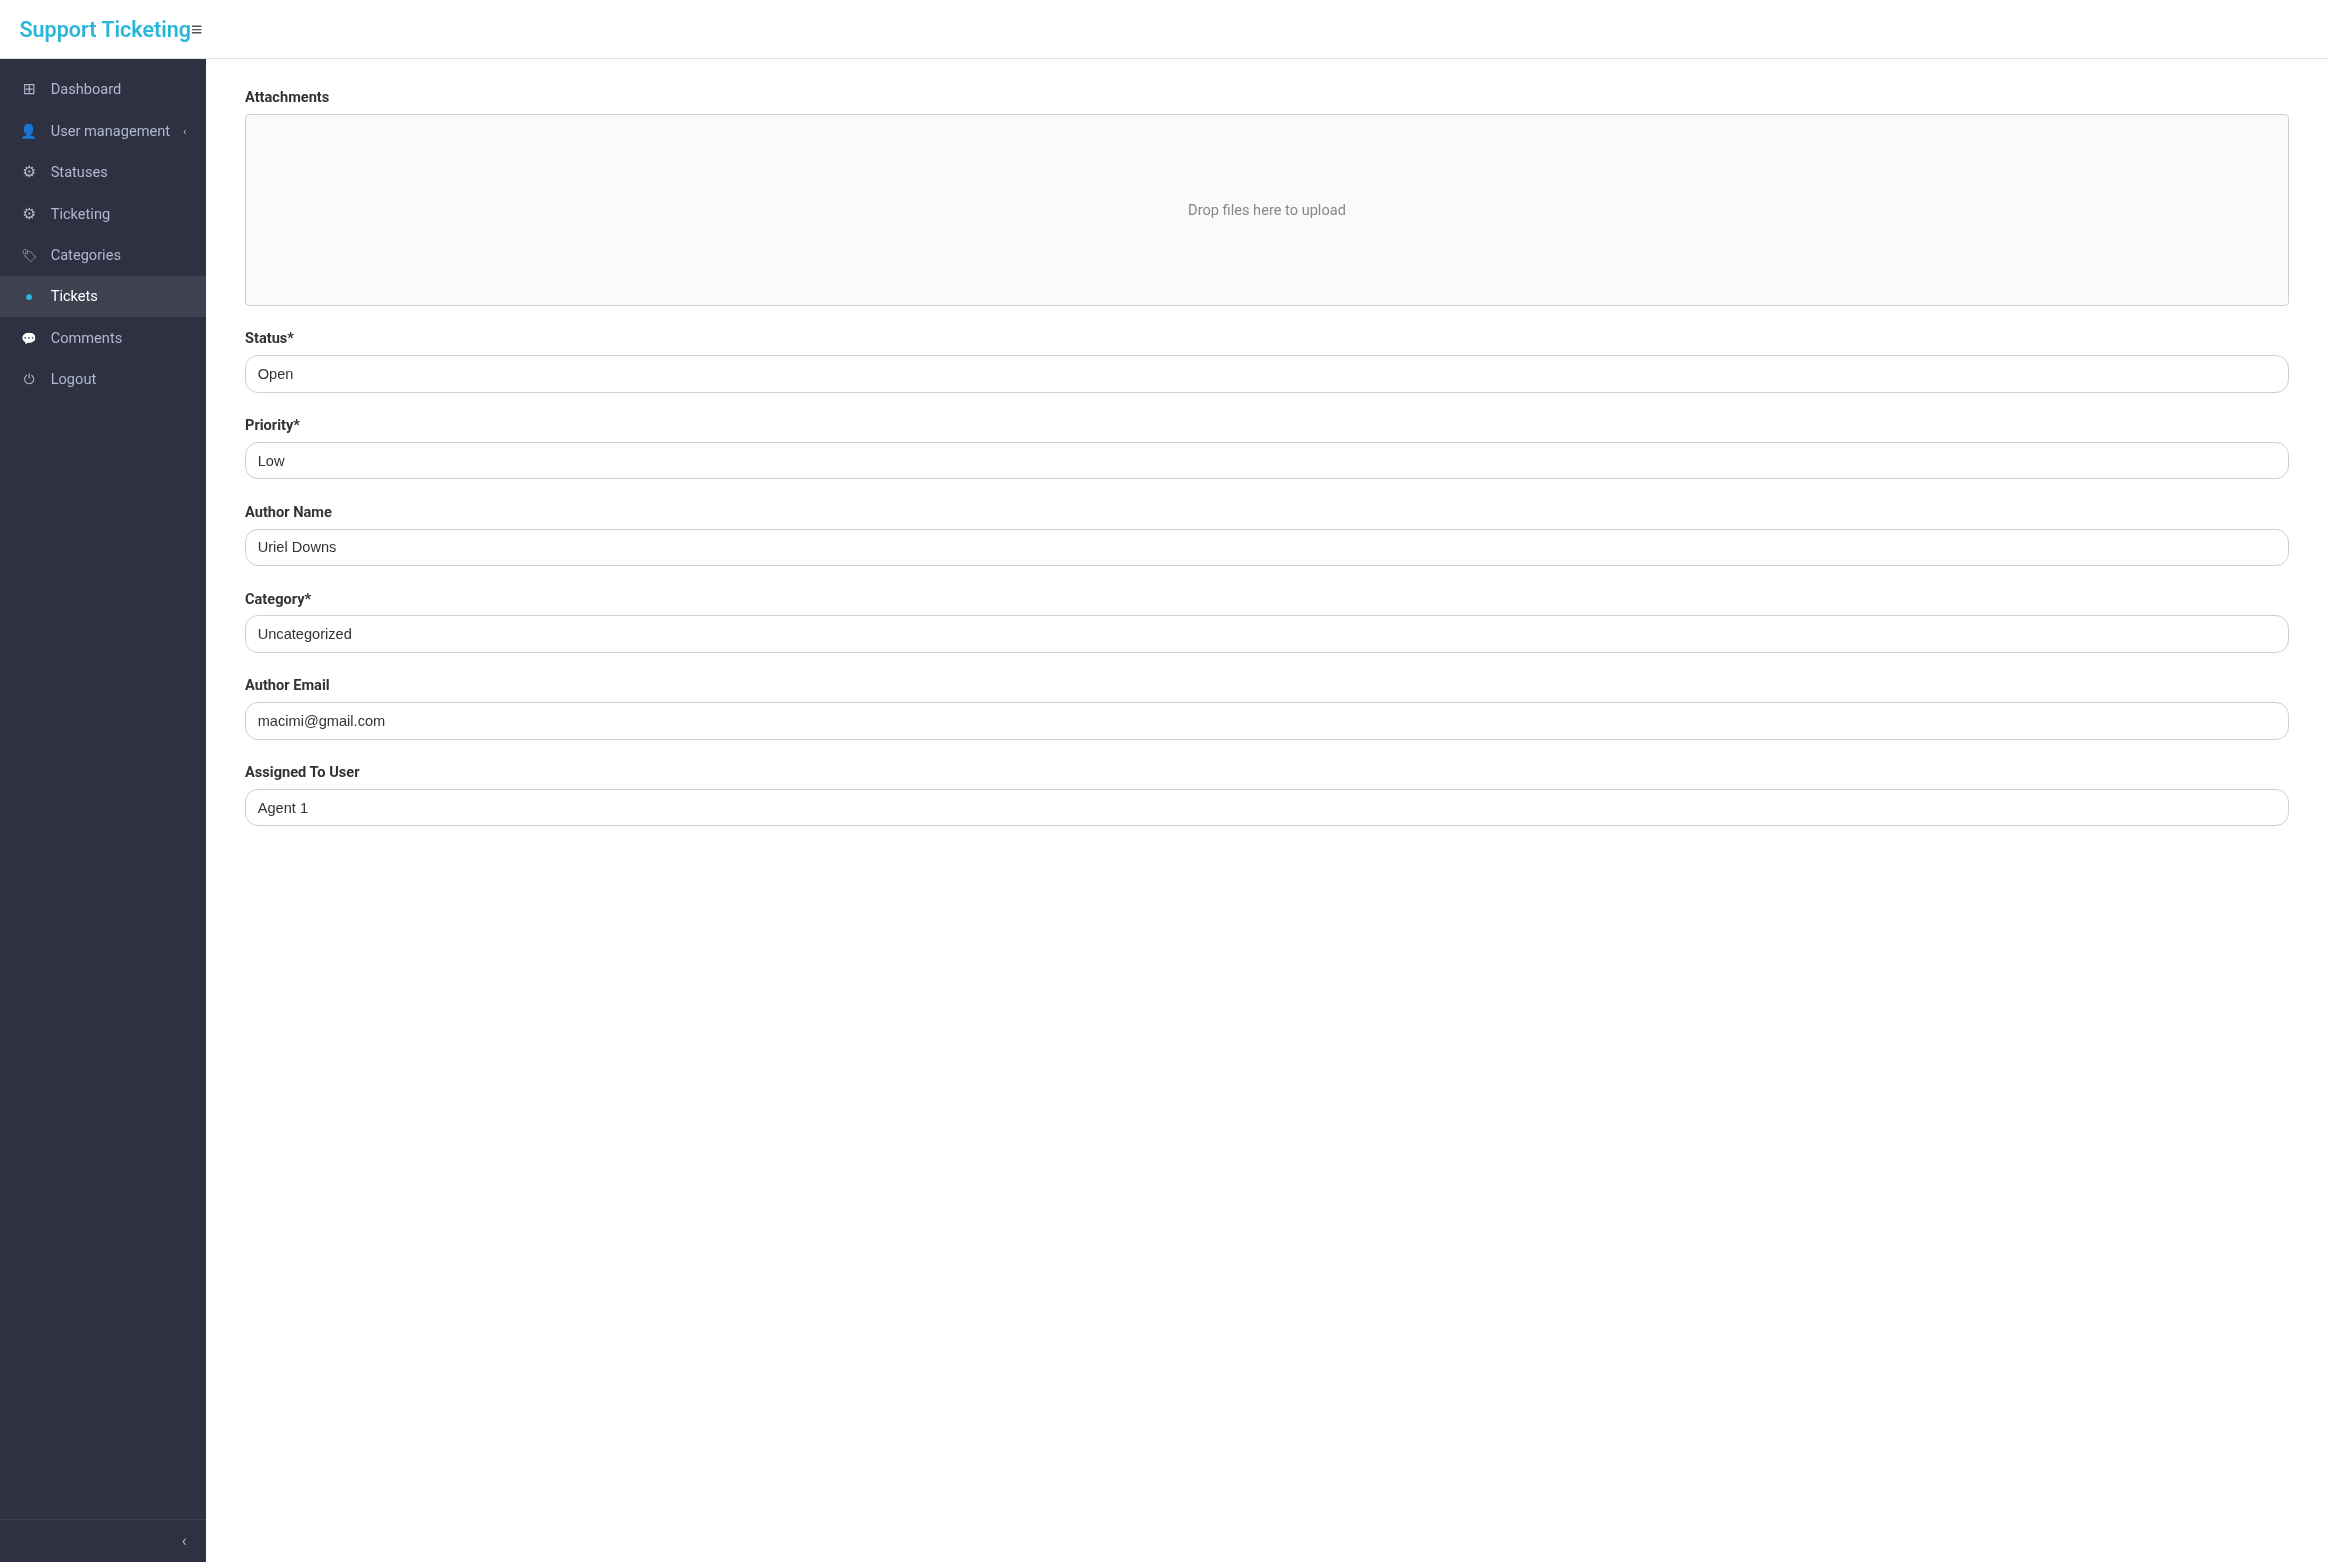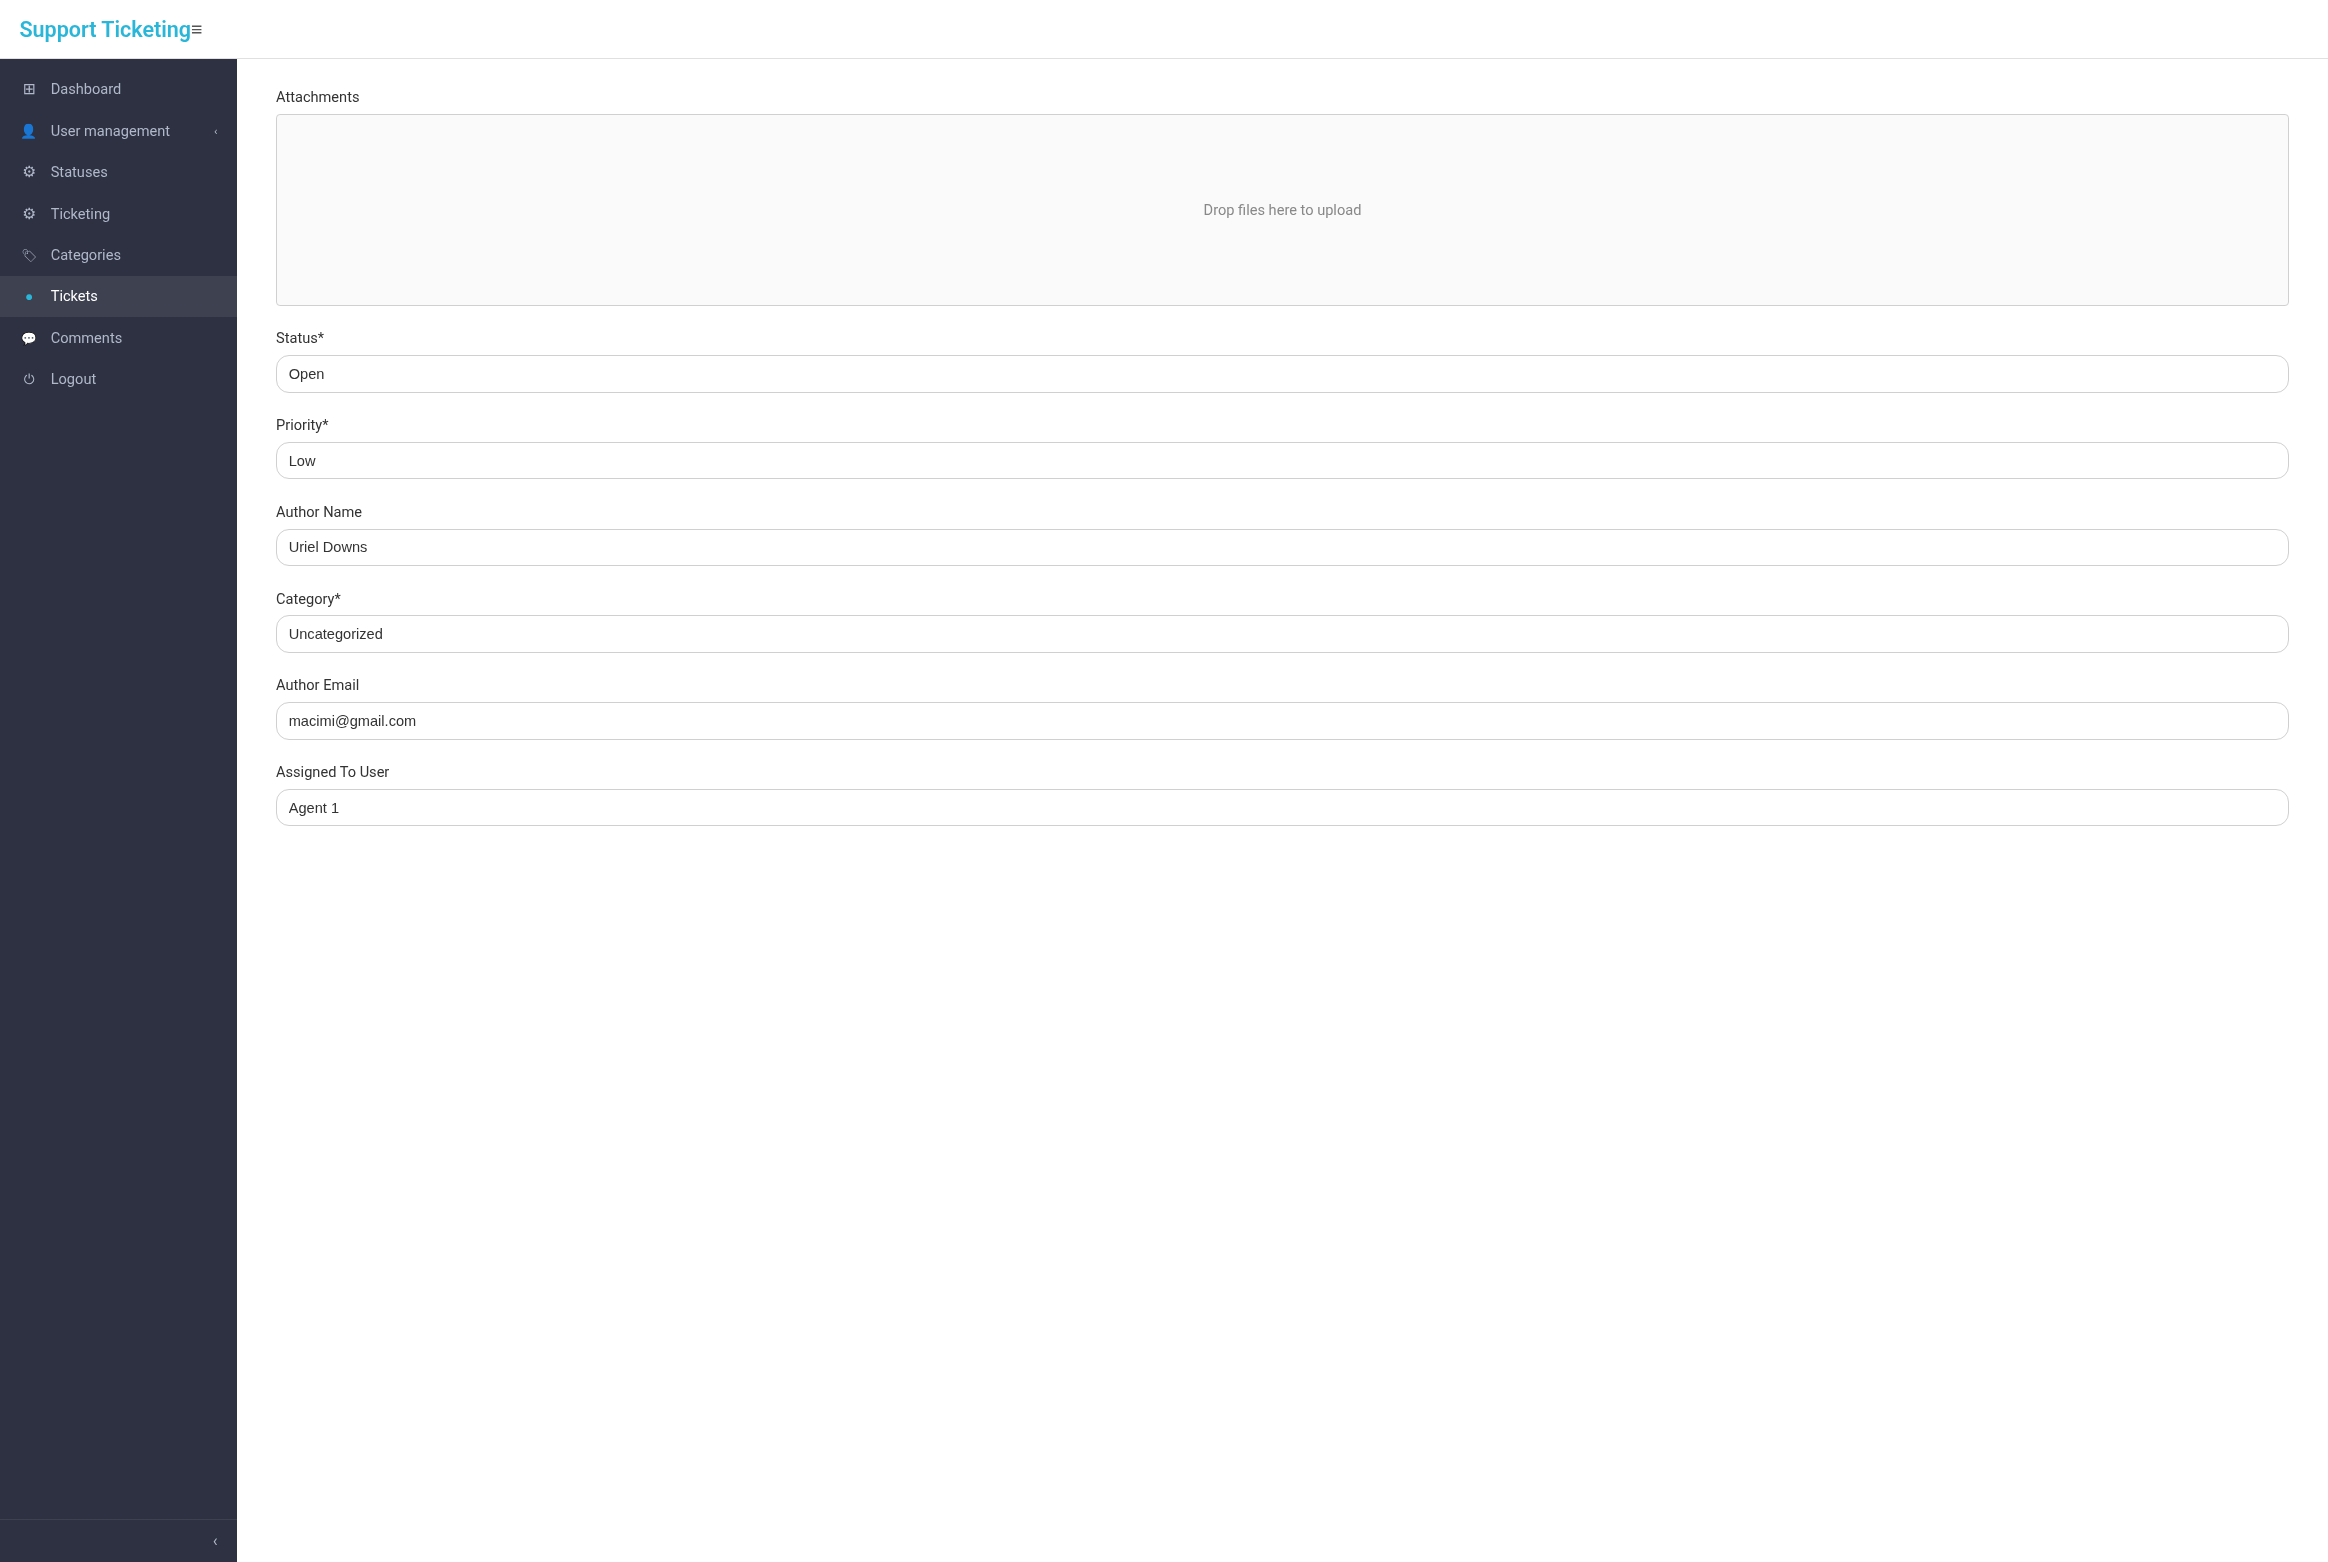--- a/index.html
+++ b/index.html
@@ -44,21 +44,21 @@
 
     
     .main-layout {
       display: flex;
       flex: 1;
       overflow: hidden;
     }
 
     
     .sidebar {
-      width: 237px;
+      width: 206px;
       background: #2d3142;
       flex-shrink: 0;
       display: flex;
       flex-direction: column;
       height: 100%;
       position: relative;
     }
 
     .sidebar-nav {
       flex: 1;
@@ -115,21 +115,21 @@
       padding: 29px 39px;
     }
 
     
     .form-section {
       margin-bottom: 23.4px;
     }
 
     .form-label {
       font-size: 14.6px;
-      font-weight: 400;
+      font-weight: 700;
       color: #333;
       margin-bottom: 7.8px;
       display: block;
     }
 
     .drop-zone {
       border: 1px solid #d0d0d0;
       border-radius: 3.9px;
       height: 192px;
       display: flex;

